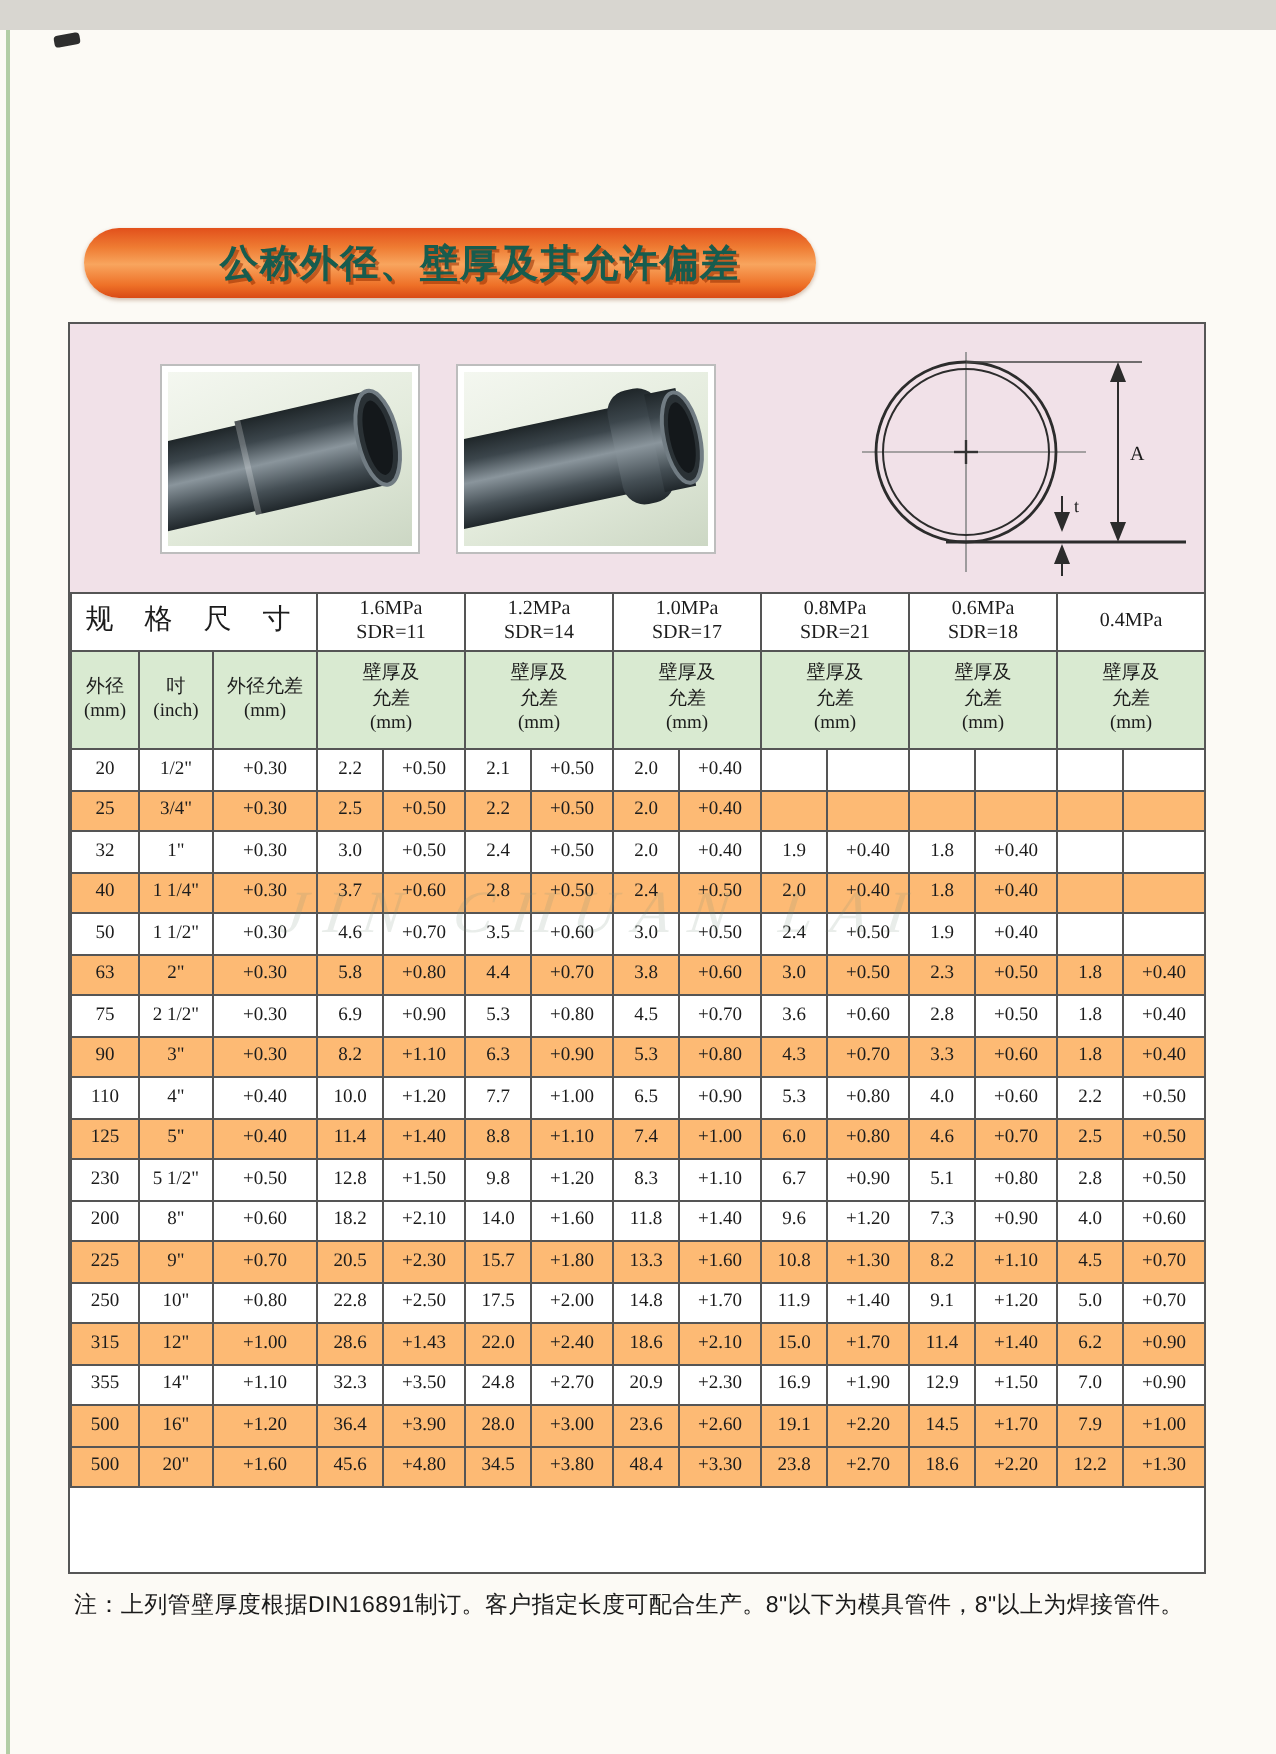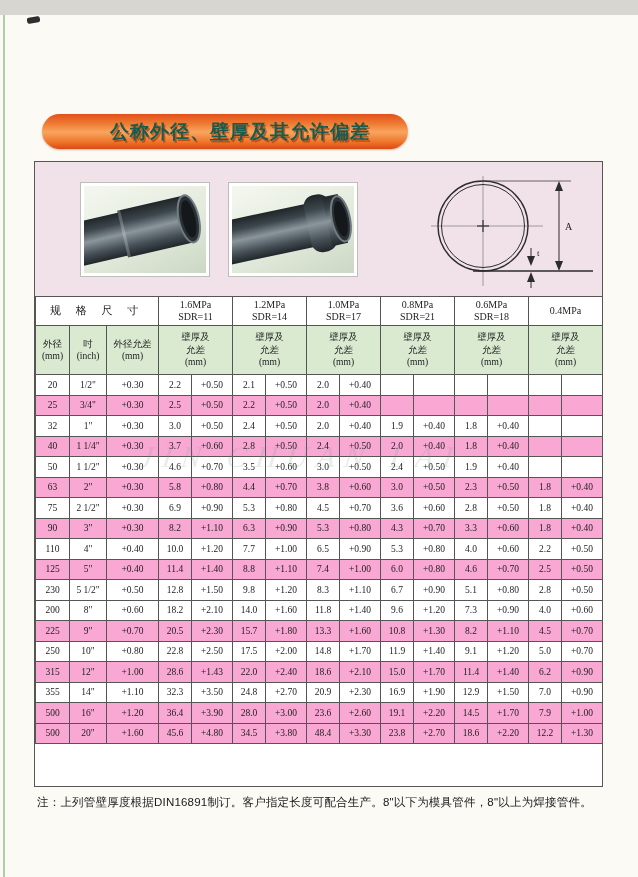--- a/index.html
+++ b/index.html
@@ -45,24 +45,24 @@
   .spec-table {
     position:absolute; left:0; top:134px; width:567px;
     border-collapse:collapse; table-layout:fixed;
     font-family:"Liberation Serif", serif; color:#1c1c1c;
   }
   .spec-table th, .spec-table td {
     border:1px solid #555555; text-align:center; vertical-align:middle;
     padding:0; font-weight:normal; overflow:hidden; white-space:nowrap;
   }
   .spec-table thead tr.hrow1 th { height:28px; background:#ffffff; font-size:10px; line-height:1.2; }
-  .spec-table thead tr.hrow1 th.spec-cell { font-size:11px; letter-spacing:6px; }
+  .spec-table thead tr.hrow1 th.spec-cell { font-size:14px; letter-spacing:6px; }
   .spec-table thead tr.hrow2 th { height:48px; background:#d9ead1; font-size:9.5px; line-height:1.3; }
   .spec-table tbody td { height:19.5px; font-size:9.5px; }
-  .spec-table tbody tr.alt { background:#f9a8d4; }
+  .spec-table tbody tr.alt { background:#fdba74; }
 
   .watermark {
     position:absolute; left:140px; top:425px;
     font-family:"Liberation Serif", serif; font-style:italic;
     font-size:30px; letter-spacing:9px; color:rgba(120,140,125,.16);
     transform:skewX(-8deg); pointer-events:none; z-index:5;
   }
   .note { position:absolute; left:37px; top:780px; width:566px; font-size:11.5px; color:#1a1a1a; letter-spacing:.2px; }
 </style>
 </head>

